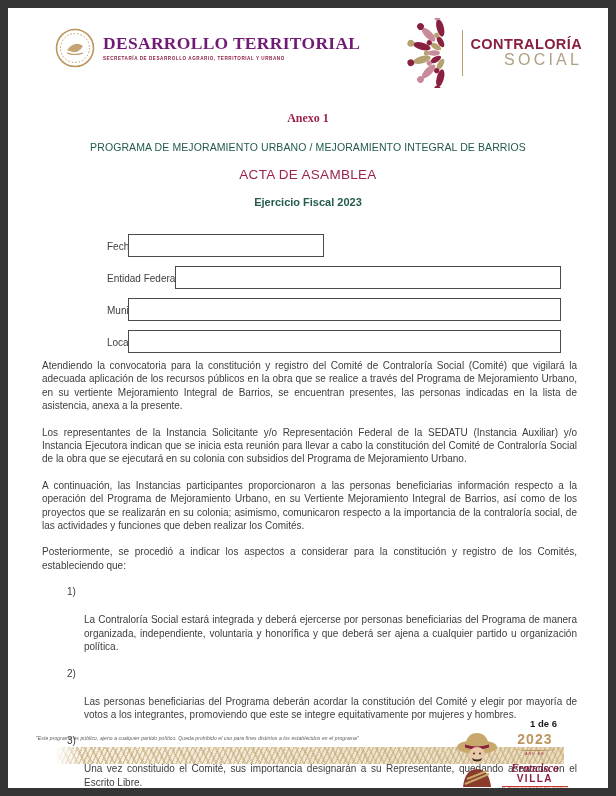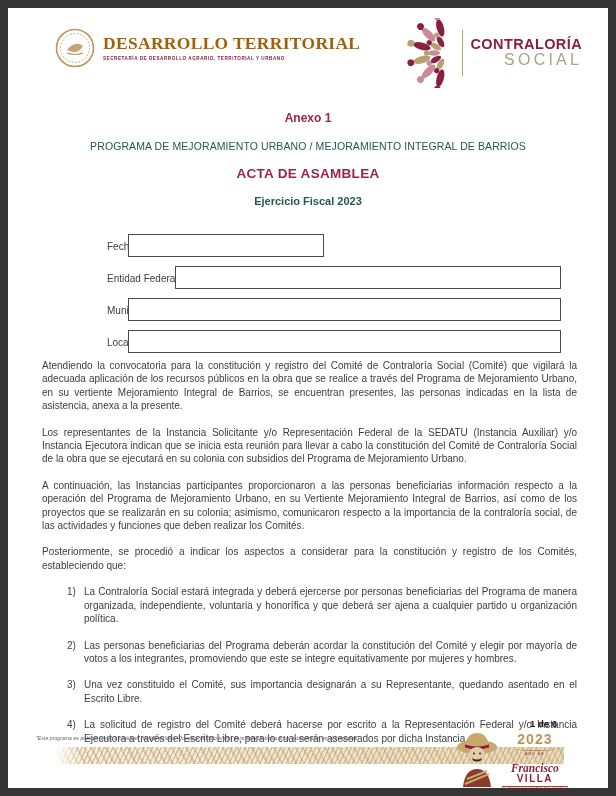--- a/index.html
+++ b/index.html
@@ -5,56 +5,56 @@
   html,body{margin:0;padding:0;}
   body{width:616px;height:796px;background:#353535;position:relative;
        font-family:"Liberation Sans", sans-serif;-webkit-font-smoothing:antialiased;}
   .page{position:absolute;left:8px;top:8px;width:600px;height:780px;background:#ffffff;overflow:hidden;}
 
   
   .logo-left{position:absolute;left:47px;top:20px;display:flex;align-items:center;gap:8px;}
   .seal{width:40px;height:40px;flex:0 0 auto;}
   .logo-left-text{display:flex;flex-direction:column;}
   .logo-left-title{font-family:"Liberation Serif", serif;font-weight:bold;font-size:17.5px;
-                   color:#a16207;letter-spacing:.3px;line-height:1;}
+                   color:#701a75;letter-spacing:.3px;line-height:1;}
   .logo-left-sub{font-size:4.6px;color:#8A1E41;letter-spacing:.55px;margin-top:3px;font-weight:bold;}
 
   .logo-right{position:absolute;right:26px;top:8px;display:flex;align-items:center;gap:7px;height:74px;}
   .cs-mark{width:58px;height:70px;}
   .cs-divider{width:1px;height:46px;background:#B5A171;}
   .cs-text{display:flex;flex-direction:column;line-height:1.05;align-items:flex-end;}
   .cs-line1{font-size:14.5px;font-weight:bold;color:#8A2040;letter-spacing:.4px;}
   .cs-line2{font-size:16px;color:#AFA083;letter-spacing:3.2px;font-weight:500;}
 
   
   .titles{position:absolute;left:0;right:0;top:103px;text-align:center;}
-  .t-anexo{font-size:12px;font-weight:bold;color:#9D2449;margin-bottom:15px;}
+  .t-anexo{font-size:12px;font-weight:bold;color:#9D2449;margin-bottom:15px;font-family:Liberation Serif, serif;}
   .t-program{font-size:10.5px;font-weight:normal;color:#235B4E;margin-bottom:14px;letter-spacing:.1px;}
-  .t-doc{font-size:13.5px;font-weight:bold;color:#9D2449;margin-bottom:14px;letter-spacing:.3px;}
+  .t-doc{font-size:13.5px;font-weight:normal;color:#9D2449;margin-bottom:14px;letter-spacing:.3px;}
   .t-fiscal{font-size:11px;font-weight:bold;color:#235B4E;margin-top:12px;}
 
   
   .form{position:absolute;left:67px;right:47px;top:226px;}
   .f-row{position:relative;height:23px;margin-bottom:9px;}
   .f-label{position:absolute;left:0;top:50%;transform:translateY(-50%);
            font-size:10px;color:#3D3D3D;padding-left:32px;}
   .f-box{position:absolute;top:0;bottom:0;border:1px solid #4a4a4a;background:#fff;
          font-size:10px;color:#3D3D3D;padding:0 4px;box-sizing:border-box;outline:none;}
   .f-box.fecha{left:53px;width:196px;}
   .f-box.entidad{left:100px;right:0;}
   .f-box.full{left:53px;right:0;}
 
   
   .bodytext{position:absolute;left:34px;right:31px;top:351px;color:#3D3D3D;
             font-size:10px;line-height:13.4px;text-align:justify;}
   .bodytext p{margin:0 0 13px 0;}
   .nlist{margin-top:1px;}
   .n-item{display:flex;margin:0 0 13px 0;padding-left:25px;}
   .n-num{flex:0 0 17px;}
-  .n-text{flex:1;text-align:justify;}
+  .n-text{flex:1;text-align:justify;margin-top:28px;}
 
   
   .pagenum{position:absolute;top:710px;right:51px;font-size:9.5px;font-weight:bold;color:#1a1a1a;}
   .disclaimer{position:absolute;left:28px;top:727px;width:330px;font-size:5px;font-style:italic;
               color:#5a5a5a;letter-spacing:.1px;}
   .ornament{position:absolute;left:47px;right:44px;top:739px;height:17px;
     background:
       repeating-linear-gradient(115deg, rgba(193,163,108,.55) 0 1.5px, rgba(255,255,255,0) 1.5px 4px),
       repeating-linear-gradient(63deg, rgba(214,192,150,.75) 0 2px, rgba(255,255,255,0) 2px 6.5px),
       linear-gradient(90deg, rgba(224,207,170,.30), rgba(212,188,138,.55));

